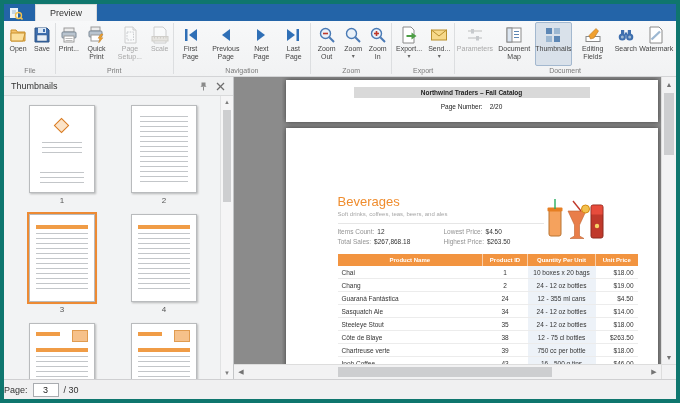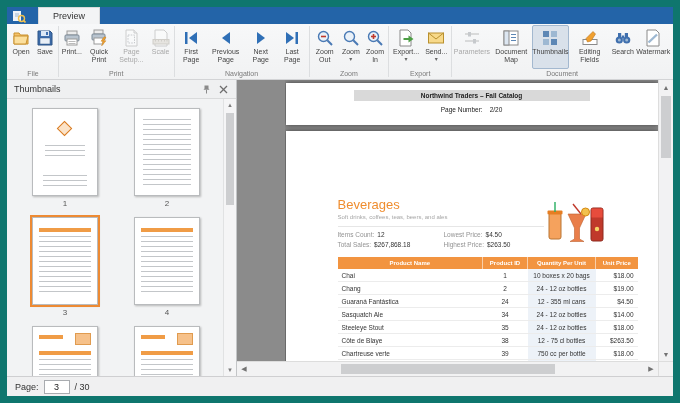--- a/index.html
+++ b/index.html
@@ -1,17 +1,17 @@
 <!DOCTYPE html>
 <html><head>
 <meta charset="utf-8">
 <style>
   * { margin:0; padding:0; box-sizing:border-box; }
   html,body { width:680px; height:403px; font-family:"Liberation Sans", sans-serif; }
-  .app { position:relative; width:680px; height:403px; background:#e9eaeb; overflow:hidden; border:7px solid #0f766e; }
+  .app { position:relative; width:680px; height:403px; background:#e9eaeb; overflow:hidden; border:4px solid #0f766e; }
 
   
   .titlebar { position:absolute; top:0; left:0; right:0; height:17px; background:#2364a8; display:flex; align-items:stretch; }
   .app-icon { width:14px; height:13px; margin:2px 4px 0 5px; }
   .ribbon-tab { margin-left:8px; padding:0 14px; background:#f3f4f5; color:#333; font-size:9px; display:flex; align-items:center; border:1px solid #d9dadb; border-bottom:none; }
 
   
   .ribbon { position:absolute; top:17px; left:0; right:0; height:56px; background:linear-gradient(#f7f8f9,#f1f2f3); border-bottom:1px solid #d3d4d6; display:flex; align-items:stretch; padding:0 1px; }
   .rgroup { display:flex; flex-direction:column; padding:1px 1px 0 1px; }
   .rbuttons { flex:1; display:flex; align-items:stretch; }
@@ -82,21 +82,21 @@
   .vscroll .arr { position:absolute; left:0; right:0; height:14px; display:flex; align-items:center; justify-content:center; }
   .vscroll .arr.up { top:0; } .vscroll .arr.down { bottom:0; }
   .vscroll .vthumb { position:absolute; left:2px; right:2px; top:16px; height:62px; background:#cdced0; }
   .hscroll { position:absolute; left:0; right:15px; bottom:0; height:15px; background:#f2f2f3; border-top:1px solid #dddddd; font-size:7px; color:#737373; }
   .hscroll .arr { position:absolute; top:0; bottom:0; width:14px; display:flex; align-items:center; justify-content:center; }
   .hscroll .arr.left { left:0; } .hscroll .arr.right { right:0; }
   .hscroll .hthumb { position:absolute; top:2px; bottom:2px; left:104px; width:214px; background:#cdced0; }
   .scroll-corner { position:absolute; right:0; bottom:0; width:15px; height:15px; background:#f2f2f3; border-left:1px solid #dddddd; border-top:1px solid #dddddd; }
 
   
-  .statusbar { position:absolute; left:0; right:0; bottom:0; height:20px; background:#f0f0f1; border-top:1px solid #cfcfd1; display:flex; align-items:center; padding-left:8px; font-size:9px; color:#333; gap:5px; }
+  .statusbar { position:absolute; left:0; right:0; bottom:0; height:20px; background:#f0f0f1; border-top:1px solid #cfcfd1; display:flex; align-items:center; padding-left:0; font-size:9px; color:#333; gap:5px; }
   .page-input { width:26px; height:14px; border:1px solid #a9acb0; background:#fff; font-size:9px; font-family:"Liberation Sans",sans-serif; text-align:center; color:#222; }
 </style>
 </head>
 <body>
 
 <div class="app">
 
   <div class="titlebar">
     <span class="app-icon">
       <svg viewBox="0 0 14 13">

